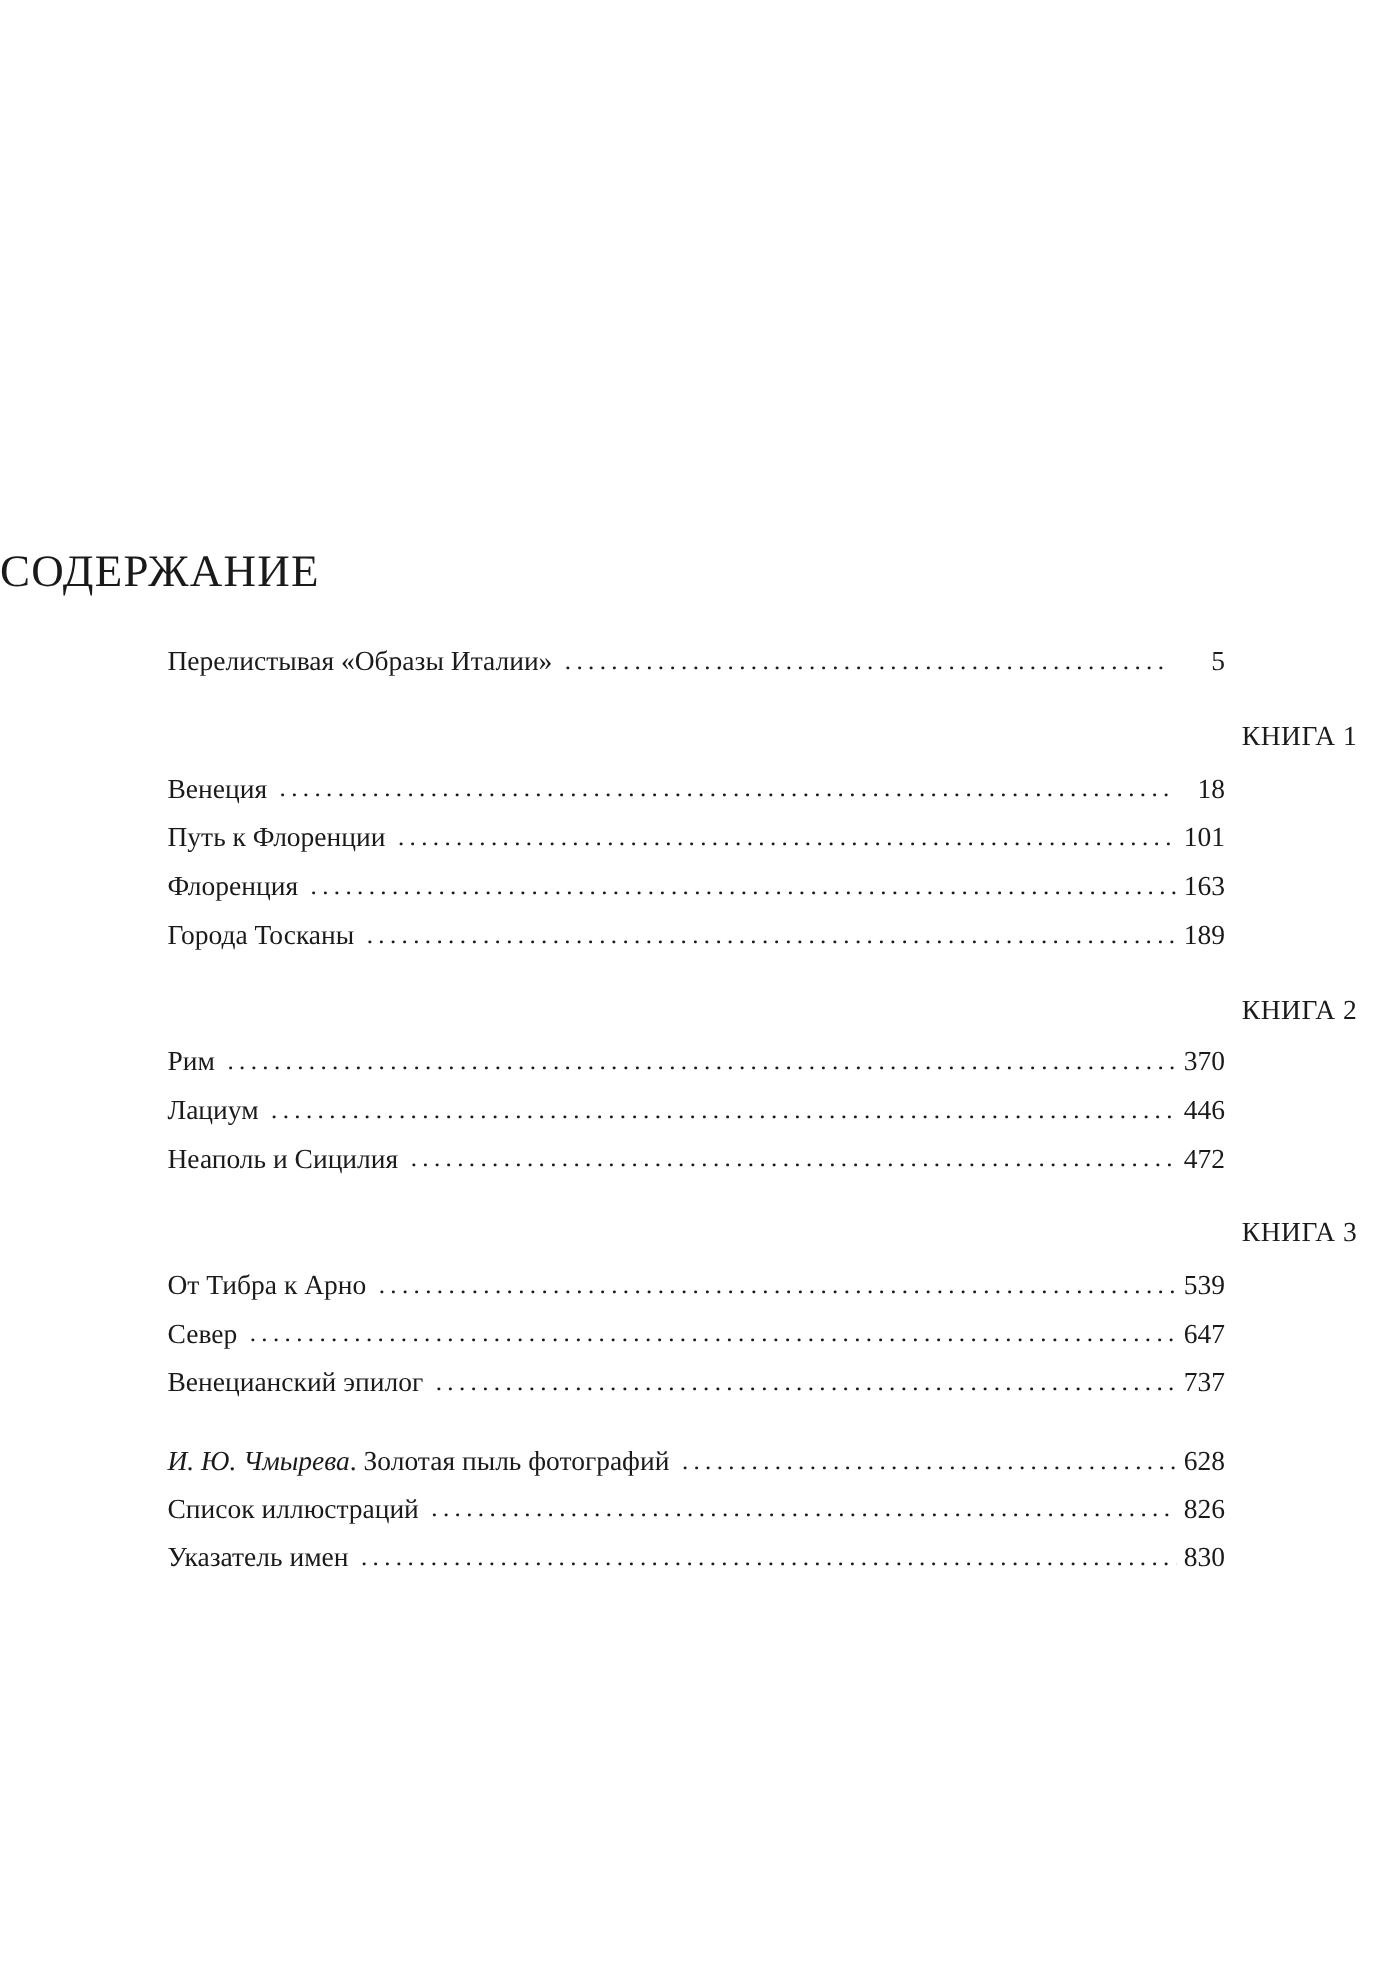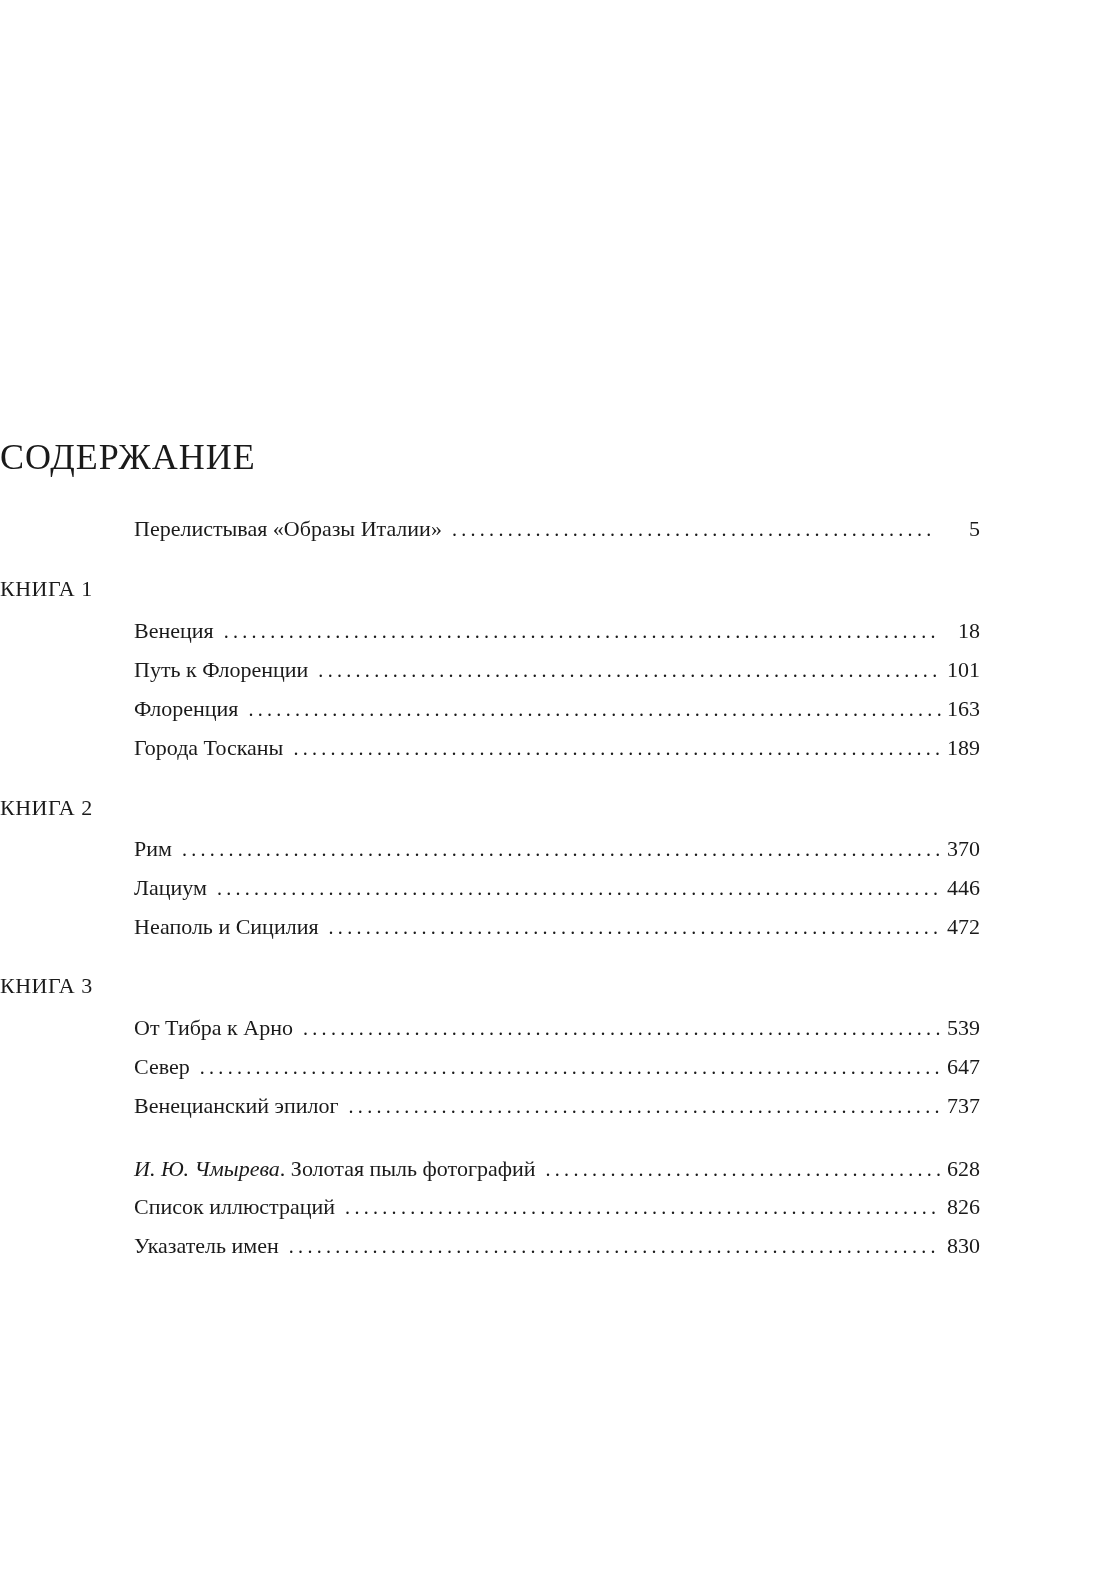--- a/index.html
+++ b/index.html
@@ -7,21 +7,21 @@
          font-family:"Liberation Serif","DejaVu Serif",serif; color:#1a1a1a; }
   .title { position:absolute; top:436px; left:0; width:1086px; text-align:left;
            font-size:36px; letter-spacing:1px; }
   .entry { position:absolute; left:134px; width:846px; height:30px;
            display:flex; align-items:center; font-size:22px; }
   .entry .lbl { white-space:nowrap; padding-right:10px; }
   .entry .lbl i { font-style:italic; }
   .entry .dots { flex:1; overflow:hidden; white-space:nowrap; letter-spacing:4.3px;
                  font-size:20px; }
   .entry .pg { padding-left:6px; text-align:right; white-space:nowrap; }
-  .book { position:absolute; left:0; width:1086px; text-align:left; font-size:22px;
+  .book { position:absolute; left:0; width:1086px; text-align:right; font-size:22px;
           letter-spacing:0.5px; }
 </style>
 </head>
 <body>
 
 <div class="title">СОДЕРЖАНИЕ</div>
 
 <div class="entry" style="top:514px">
   <span class="lbl">Перелистывая «Образы Италии»</span>
   <span class="dots">........................................................................................................................</span>

